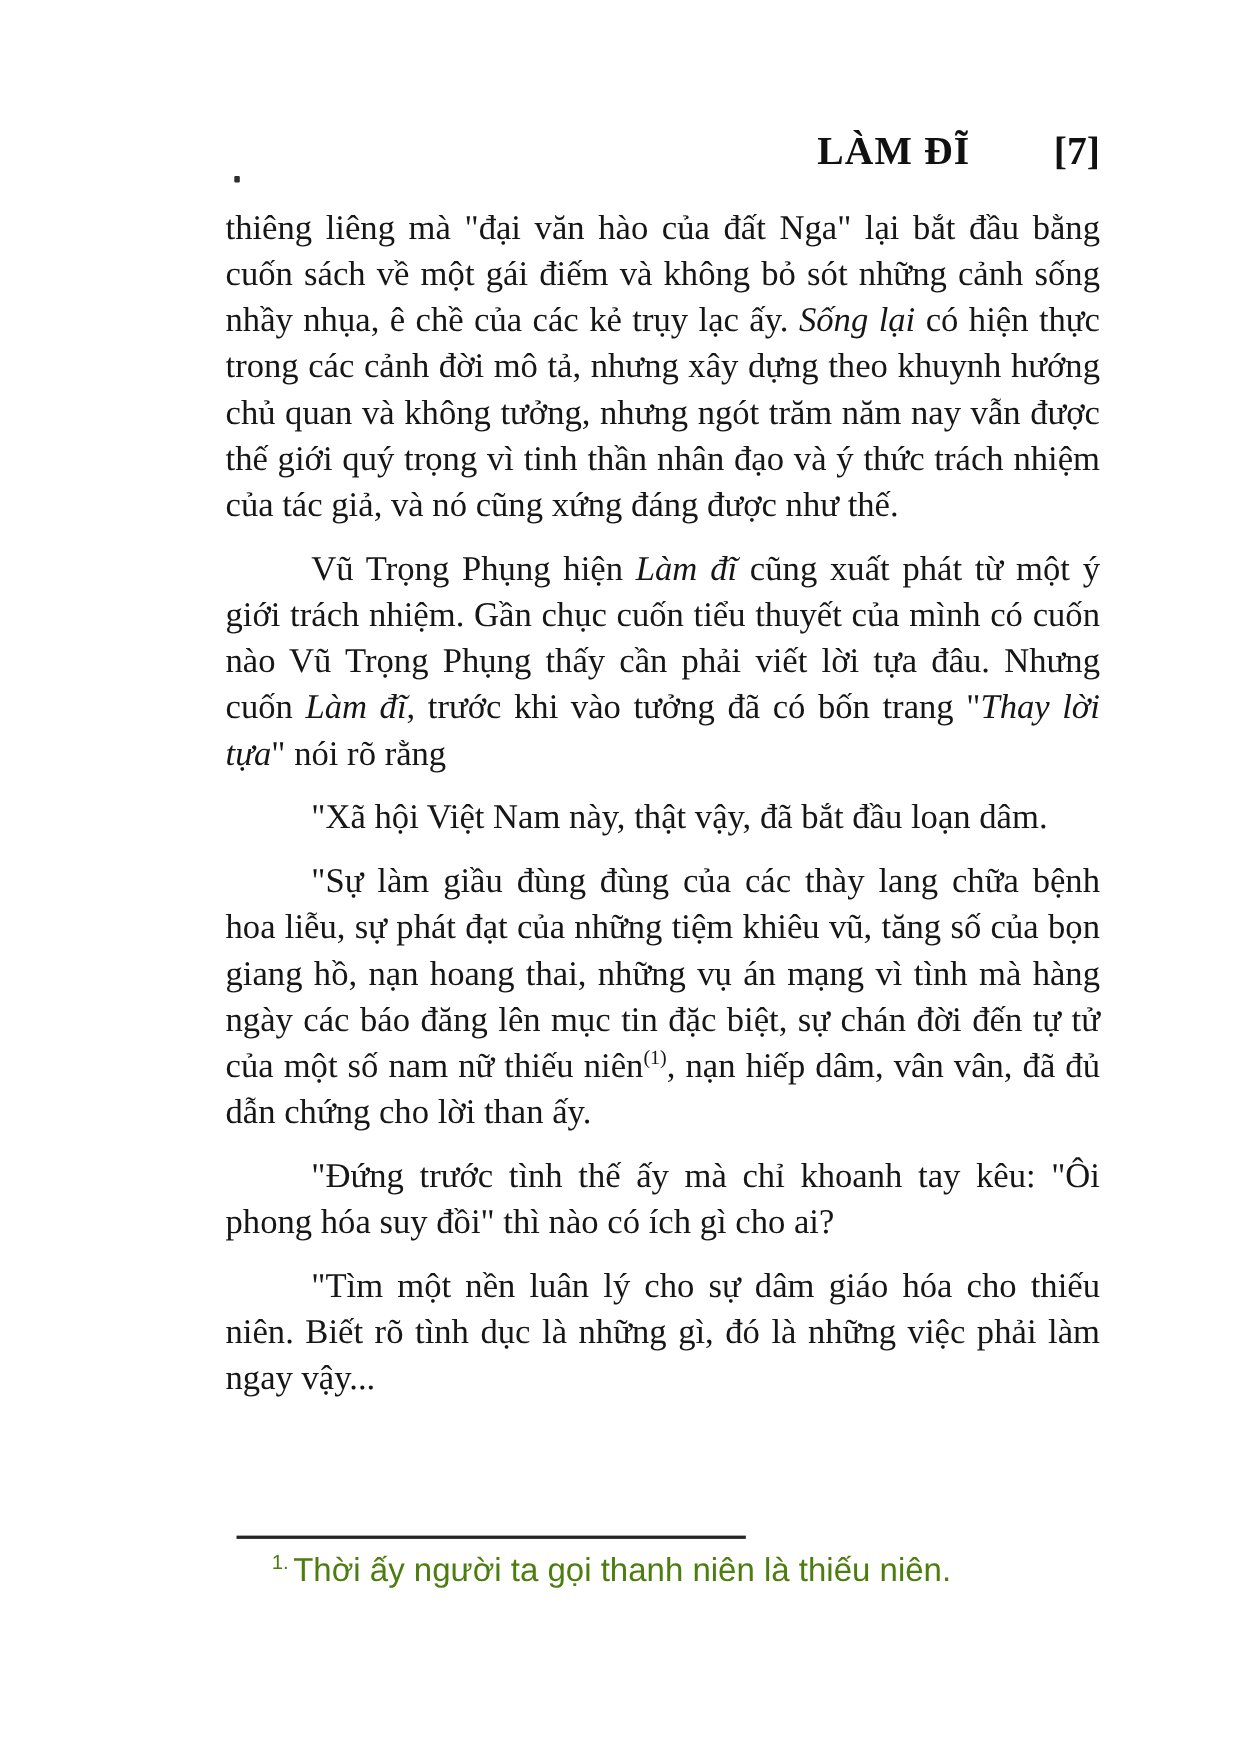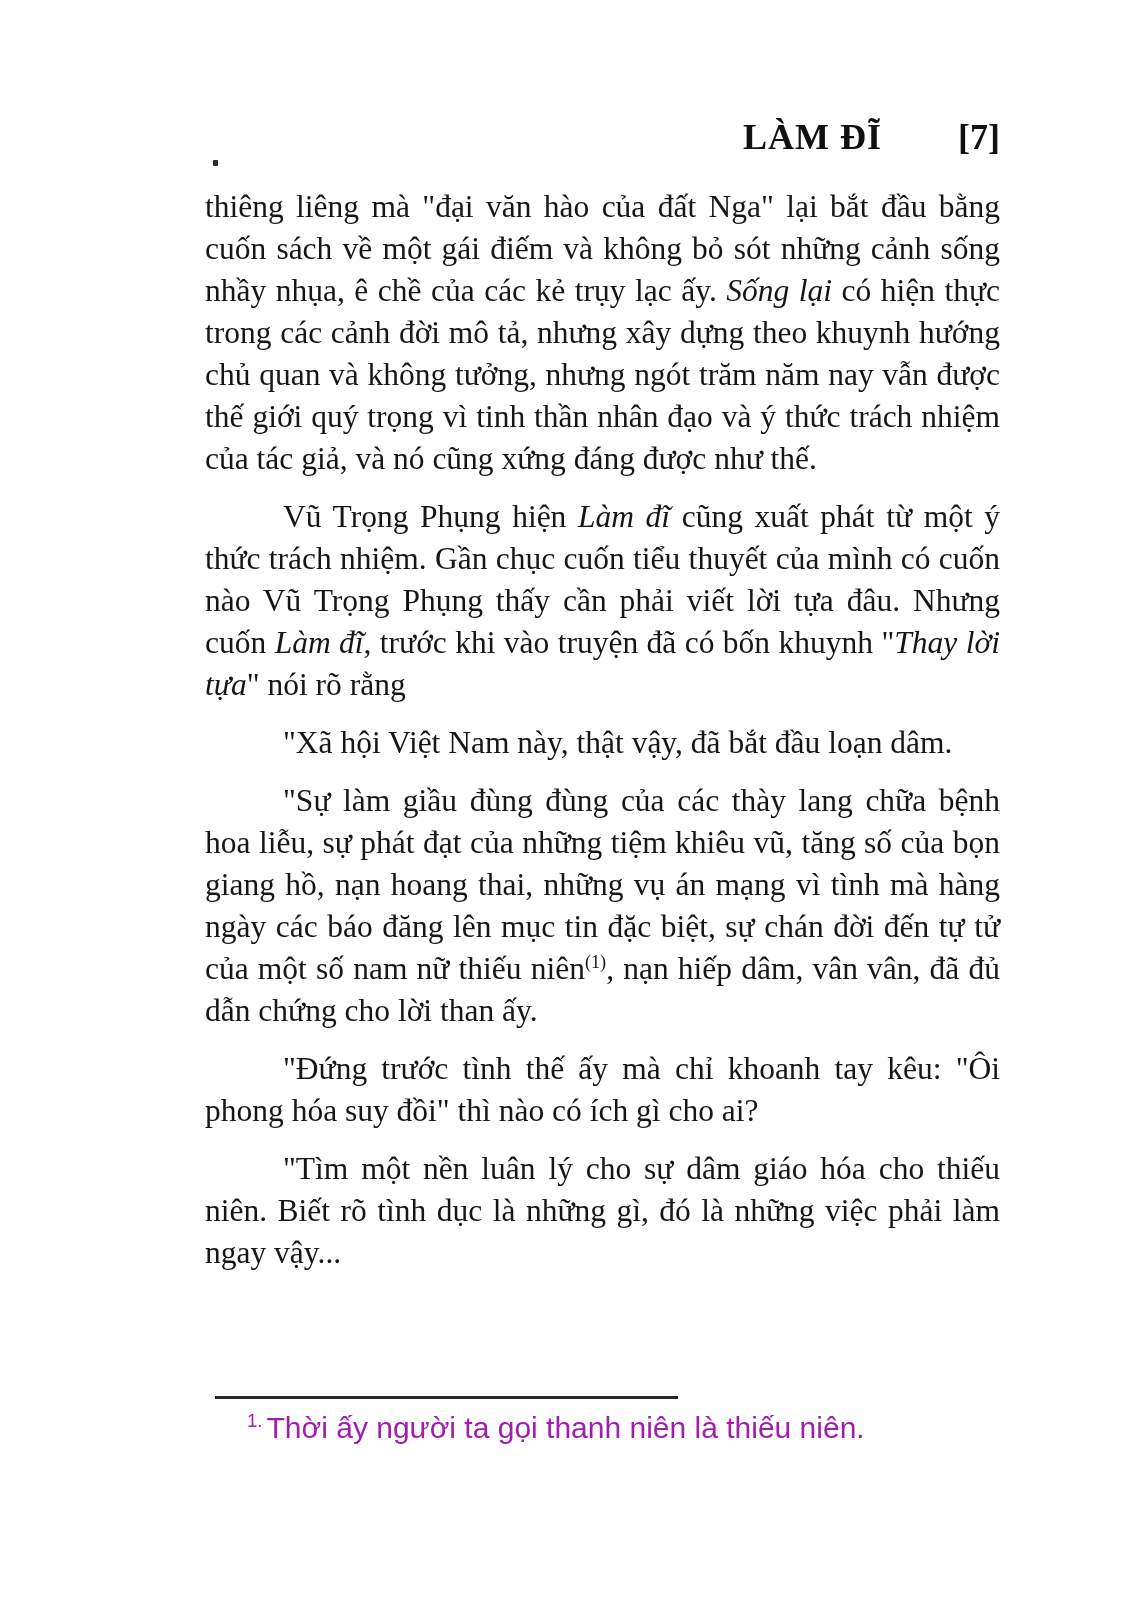--- a/index.html
+++ b/index.html
@@ -75,21 +75,21 @@
   }
   .footnote {
     position: absolute;
     left: 205px;
     top: 1408px;
     width: 795px;
     margin: 0;
     font-family: "Liberation Sans", sans-serif;
     font-size: 30px;
     line-height: 40px;
-    color: #a21caf;
+    color: #4d7c0f;
     text-indent: 42px;
   }
   .footnote sup {
     font-size: 0.62em;
     vertical-align: super;
     line-height: 0;
     margin-right: 4px;
   }
 </style>
 </head>
@@ -101,21 +101,21 @@
     <span class="title">LÀM ĐĨ</span>
     <span class="pagenum">[7]</span>
   </div>
 
   <div class="stray-mark"></div>
 
   <div class="body-text">
 
     <p><span>thiêng liêng mà "đại văn hào của đất Nga" lại bắt đầu bằng cuốn sách về một gái điếm và không bỏ sót những cảnh sống nhầy nhụa, ê chề của các kẻ trụy lạc ấy. </span><i>Sống lại</i><span> có hiện thực trong các cảnh đời mô tả, nhưng xây dựng theo khuynh hướng chủ quan và không tưởng, nhưng ngót trăm năm nay vẫn được thế giới quý trọng vì tinh thần nhân đạo và ý thức trách nhiệm của tác giả, và nó cũng xứng đáng được như thế.</span></p>
 
-    <p class="indent"><span>Vũ Trọng Phụng hiện </span><i>Làm đĩ</i><span> cũng xuất phát từ một ý thức trách nhiệm. Gần chục cuốn tiểu thuyết của mình có cuốn nào Vũ Trọng Phụng thấy cần phải viết lời tựa đâu. Nhưng cuốn </span><i>Làm đĩ</i><span>, trước khi vào truyện đã có bốn khuynh "</span><i>Thay lời tựa</i><span>" nói rõ rằng</span></p>
+    <p class="indent"><span>Vũ Trọng Phụng hiện </span><i>Làm đĩ</i><span> cũng xuất phát từ một ý giới trách nhiệm. Gần chục cuốn tiểu thuyết của mình có cuốn nào Vũ Trọng Phụng thấy cần phải viết lời tựa đâu. Nhưng cuốn </span><i>Làm đĩ</i><span>, trước khi vào tưởng đã có bốn trang "</span><i>Thay lời tựa</i><span>" nói rõ rằng</span></p>
 
     <p class="indent"><span>"Xã hội Việt Nam này, thật vậy, đã bắt đầu loạn dâm.</span></p>
 
     <p class="indent"><span>"Sự làm giầu đùng đùng của các thày lang chữa bệnh hoa liễu, sự phát đạt của những tiệm khiêu vũ, tăng số của bọn giang hồ, nạn hoang thai, những vụ án mạng vì tình mà hàng ngày các báo đăng lên mục tin đặc biệt, sự chán đời đến tự tử của một số nam nữ thiếu niên</span><sup class="ref">(1)</sup><span>, nạn hiếp dâm, vân vân, đã đủ dẫn chứng cho lời than ấy.</span></p>
 
     <p class="indent"><span>"Đứng trước tình thế ấy mà chỉ khoanh tay kêu: "Ôi phong hóa suy đồi" thì nào có ích gì cho ai?</span></p>
 
     <p class="indent"><span>"Tìm một nền luân lý cho sự dâm giáo hóa cho thiếu niên. Biết rõ tình dục là những gì, đó là những việc phải làm ngay vậy...</span></p>
 
   </div>

